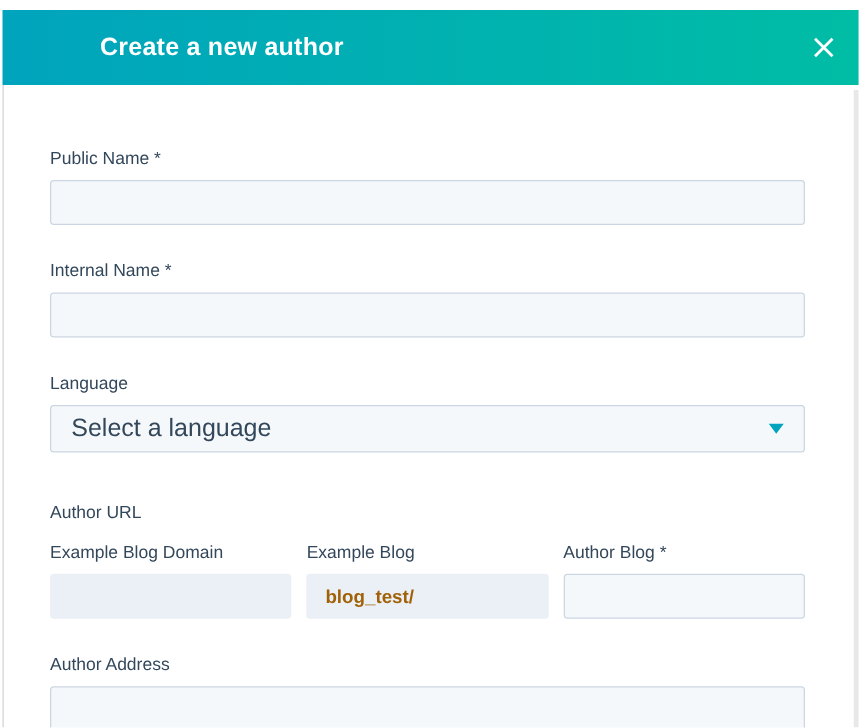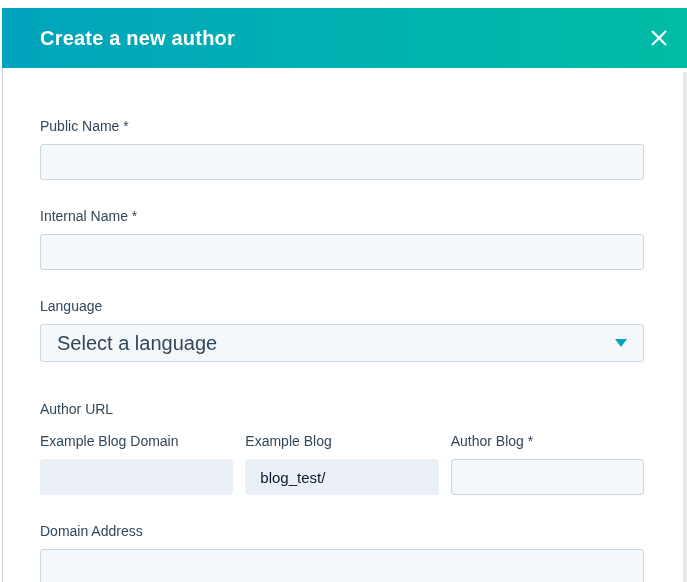--- a/index.html
+++ b/index.html
@@ -6,21 +6,21 @@
   body{
     width:687px;height:582px;position:relative;background:#ffffff;
     font-family:"Liberation Sans","DejaVu Sans",sans-serif;overflow:hidden;
   }
   
   .modal-header{
     position:absolute;top:8px;left:2px;right:0;height:60px;
     background:linear-gradient(90deg,#00a4bd 0%,#00bda5 100%);
     display:flex;align-items:center;padding:0 14px 0 38px;box-sizing:border-box;
   }
-  .modal-title{color:#ffffff;font-size:20px;font-weight:700;letter-spacing:.2px;}
+  .modal-title{color:#ffffff;font-size:20px;font-weight:700;letter-spacing:.2px;margin-left:40px;}
   .close-btn{
     margin-left:auto;width:28px;height:28px;background:transparent;border:none;
     display:flex;align-items:center;justify-content:center;cursor:pointer;padding:0;
   }
   
   .left-edge{position:absolute;left:2px;top:68px;bottom:0;width:1px;background:#d4d4d4;}
   .scroll-track{position:absolute;right:0;top:72px;bottom:0;width:4px;background:#e8e8e8;}
   
   .content{position:absolute;top:68px;left:40px;width:604px;padding-top:48px;}
   .field{margin-top:26px;}
@@ -28,21 +28,21 @@
   .field-label{
     display:block;font-size:14px;line-height:20px;color:#33475b;margin-bottom:8px;
   }
   .text-input{
     display:block;width:100%;height:36px;box-sizing:border-box;
     background:#f5f8fa;border:1px solid #cbd6e2;border-radius:3px;
     padding:0 14px;font-size:15px;color:#33475b;outline:none;
     font-family:"Liberation Sans","DejaVu Sans",sans-serif;
   }
   .text-input.disabled{
-    background:#eaf0f6;border-color:#eaf0f6;color:#0f172a;
+    background:#eaf0f6;border-color:#eaf0f6;color:#a16207;font-weight:bold;
   }
   
   .select-box{
     height:38px;box-sizing:border-box;background:#f5f8fa;border:1px solid #cbd6e2;
     border-radius:3px;display:flex;align-items:center;padding:0 16px;cursor:pointer;
   }
   .select-value{font-size:20px;color:#33475b;}
   .caret-down{
     margin-left:auto;width:0;height:0;
     border-left:6.5px solid transparent;border-right:6.5px solid transparent;
@@ -101,17 +101,17 @@
         <input class="text-input disabled" type="text" disabled="" value="blog_test/" style="">
       </div>
       <div class="url-col">
         <label class="field-label">Author Blog *</label>
         <input class="text-input" type="text" value="" style="">
       </div>
     </div>
   </div>
 
   <div class="field">
-    <label class="field-label">Domain Address</label>
+    <label class="field-label">Author Address</label>
     <input class="text-input" type="text" value="" style="">
   </div>
 
 </div>
 
 </body></html>

